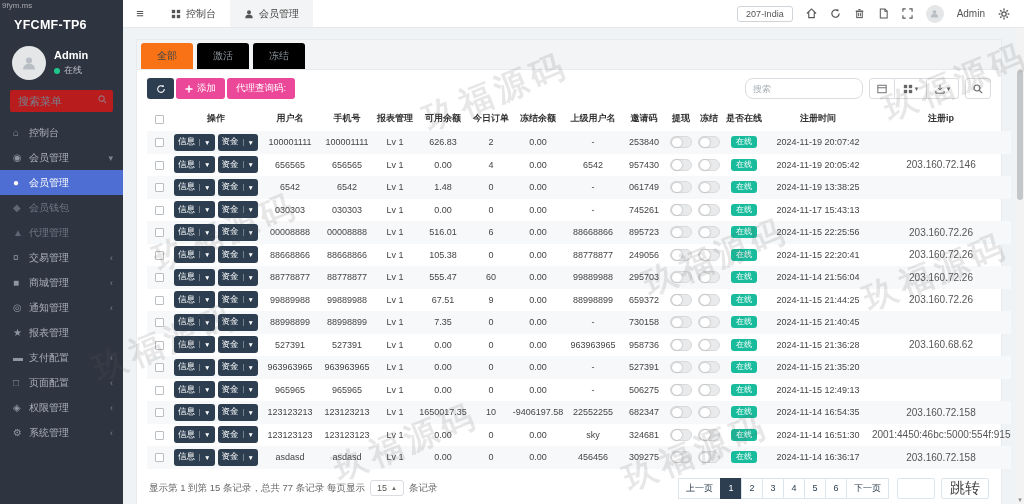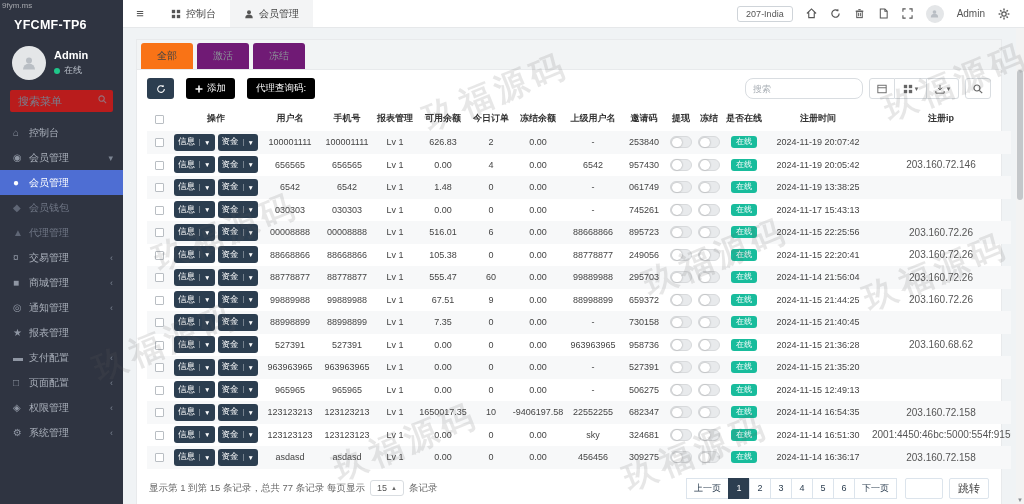--- a/index.html
+++ b/index.html
@@ -40,28 +40,28 @@
   .tb-right { margin-left:auto; display:flex; align-items:center; gap:13px; padding-right:14px; }
   .region { border:1px solid #cfd4d9; border-radius:3px; font-size:9px; color:#555; padding:2px 8px; cursor:pointer; }
   .tico { display:flex; align-items:center; cursor:pointer; }
   .tb-avatar { width:18px; height:18px; border-radius:50%; background:#e4e6e8; display:flex; align-items:center; justify-content:center; cursor:pointer; }
   .tb-user { font-size:10px; color:#555; cursor:pointer; }
 
   
   .content { position:absolute; left:0; top:28px; right:8px; bottom:0; padding:11px 14px 0 13px; }
   .panel { background:#fff; height:100%; display:flex; flex-direction:column; border:1px solid #e8eaec; border-bottom:none; }
   .ptabs { background:#f2f4f5; display:flex; align-items:flex-end; padding-top:3px; border-bottom:1px solid #e8eaec; }
-  .ptab { font-size:10px; color:#8a9096; padding:6px 16px; background:#701a75; margin-left:4px; border-radius:3px 3px 0 0; cursor:pointer; }
+  .ptab { font-size:10px; color:#8a9096; padding:6px 16px; background:#000000; margin-left:4px; border-radius:3px 3px 0 0; cursor:pointer; }
   .ptab.active { background:#f97316; color:#444; }
   .pbody { flex:1; padding:8px 10px 0 10px; display:flex; flex-direction:column; }
 
   .toolbar { display:flex; align-items:center; }
   .btn { border:none; border-radius:3px; font-size:9.5px; cursor:pointer; display:inline-flex; align-items:center; gap:4px; height:21px; padding:0 9px; font-family:inherit; }
   .btn-dark { background:#2c3e50; color:#fff; width:27px; justify-content:center; padding:0; }
-  .btn-green { background:#000000; color:#fff; margin-left:12px; }
+  .btn-green { background:#ec4899; color:#fff; margin-left:2px; }
   .tb-right2 { margin-left:auto; display:flex; align-items:center; gap:6px; }
   .tsearch { width:118px; height:21px; border:1px solid #d9dde1; border-radius:8px; font-size:9px; padding:0 7px; color:#555; outline:none; font-family:inherit; }
   .tsearch::placeholder { color:#aab0b6; }
   .obtn-group { display:flex; }
   .obtn { width:26px; height:21px; background:#fff; border:1px solid #d9dde1; display:flex; align-items:center; justify-content:center; gap:2px; cursor:pointer; color:#666; }
   .obtn + .obtn { border-left:none; }
   .obtn:first-child { border-radius:3px 0 0 3px; }
   .obtn:last-child { border-radius:0 3px 3px 0; }
   .obtn.caret { width:32px; }
   .obtn.single { border-radius:3px; }
@@ -82,21 +82,21 @@
 
   
   .pfoot { margin-top:auto; display:flex; align-items:center; padding:9px 2px 10px 2px; }
   .pinfo { font-size:9.5px; color:#666; display:flex; align-items:center; gap:5px; }
   .psize { border:1px solid #d9dde1; background:#fff; border-radius:3px; font-size:9px; color:#555; padding:2px 6px; display:inline-flex; align-items:center; gap:4px; cursor:pointer; }
   .psize .up { font-size:6px; color:#666; }
   .pager { margin-left:auto; display:flex; align-items:center; gap:0; }
   .pg { min-width:22px; height:21px; border:1px solid #dce4ec; background:#fff; color:#2c3e50; font-size:9px; display:flex; align-items:center; justify-content:center; padding:0 7px; cursor:pointer; margin-left:-1px; }
   .pg.active { background:#2c3e50; border-color:#2c3e50; color:#fff; }
   .jump-input { width:38px; height:21px; border:1px solid #dce4ec; border-radius:2px; margin-left:8px; outline:none; font-size:9px; padding:0 4px; }
-  .jump-btn { height:21px; border:1px solid #dce4ec; background:#fff; border-radius:2px; font-size:11px; color:#444; margin-left:6px; padding:0 8px; cursor:pointer; font-family:inherit; }
+  .jump-btn { height:21px; border:1px solid #dce4ec; background:#fff; border-radius:2px; font-size:15px; color:#444; margin-left:6px; padding:0 8px; cursor:pointer; font-family:inherit; }
 
   
   .scrollbar { position:absolute; right:0; top:28px; bottom:0; width:8px; background:#f3f3f3; z-index:3; }
   .sb-thumb { position:absolute; top:42px; left:1px; width:6px; height:130px; border-radius:3px; background:#c4c7ca; }
   .sb-arrow { position:absolute; bottom:1px; left:0; width:8px; text-align:center; font-size:6px; color:#8a8f94; }
 
   
   .wm { position:absolute; font-size:33px; font-weight:bold; letter-spacing:5px; color:rgba(95,95,95,.15); transform:rotate(-22deg); white-space:nowrap; pointer-events:none; z-index:5; }
 </style>
 </head>

